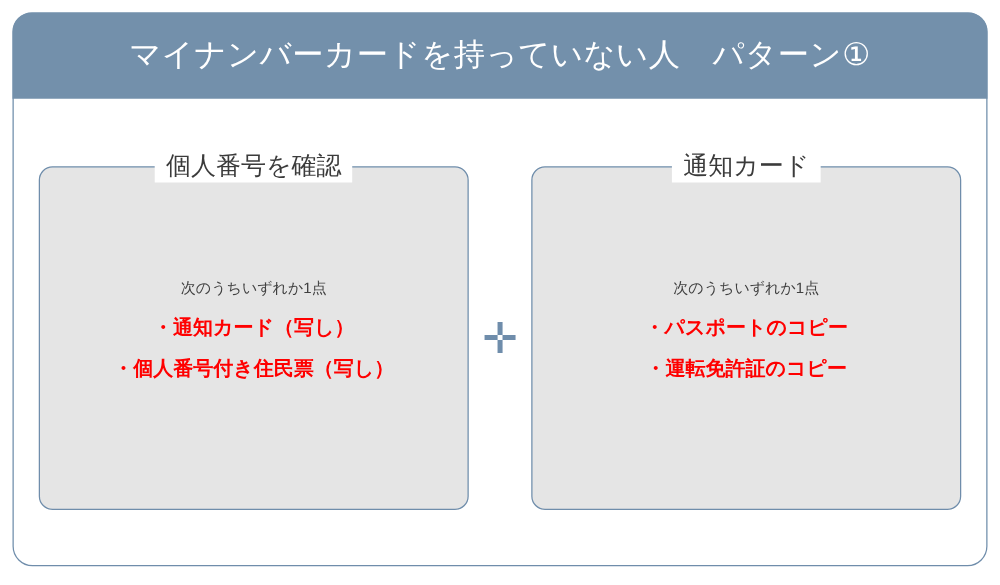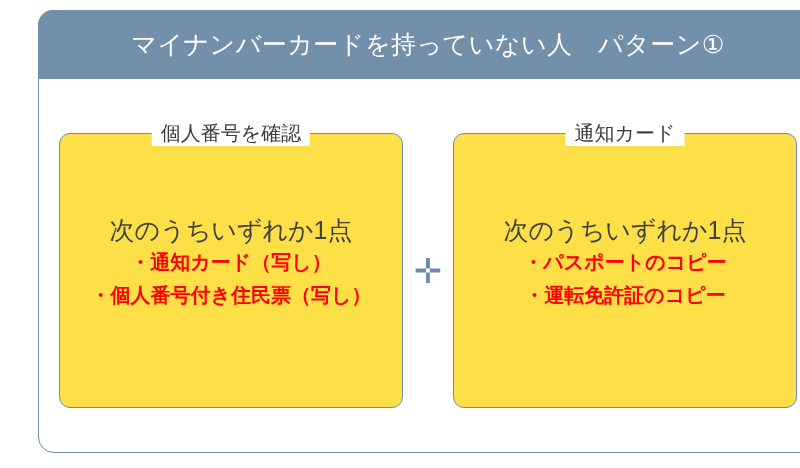--- a/index.html
+++ b/index.html
@@ -12,21 +12,20 @@
     height: 468px;
     font-family: "Liberation Sans", "DejaVu Sans", sans-serif;
     overflow: hidden;
   }
 
   #canvas {
     position: relative;
     width: 684px;
     height: 468px;
     background: #ffffff;
-    margin-left: 28px;
   }
 
   
   .outer-card {
     position: absolute;
     left: 10px;
     top: 10px;
     width: 780px;
     height: 443px;
     box-sizing: border-box;
@@ -80,21 +79,21 @@
     align-items: stretch;
     justify-content: space-between;
   }
 
   .panel {
     position: relative;
     width: 344px;
     box-sizing: border-box;
     border: 1.6px solid #6f8dab;
     border-radius: 11px;
-    background: #fde047;
+    background: #e5e5e5;
     display: flex;
     flex-direction: column;
     align-items: center;
     justify-content: flex-start;
   }
 
   .panel-legend {
     position: absolute;
     top: -13px;
     left: 50%;
@@ -107,28 +106,28 @@
     line-height: 25px;
   }
 
   .panel-content {
     margin-top: 80px;
     width: 100%;
     text-align: center;
   }
 
   .panel-intro {
-    font-size: 25px;
+    font-size: 12px;
     color: #404040;
     line-height: 32px;
     white-space: nowrap;
   }
 
   .panel-item {
-    font-size: 20px;
+    font-size: 16px;
     font-weight: bold;
     color: #ff0000;
     line-height: 33px;
     white-space: nowrap;
   }
 
   
   .plus-connector {
     width: 50px;
     display: flex;

